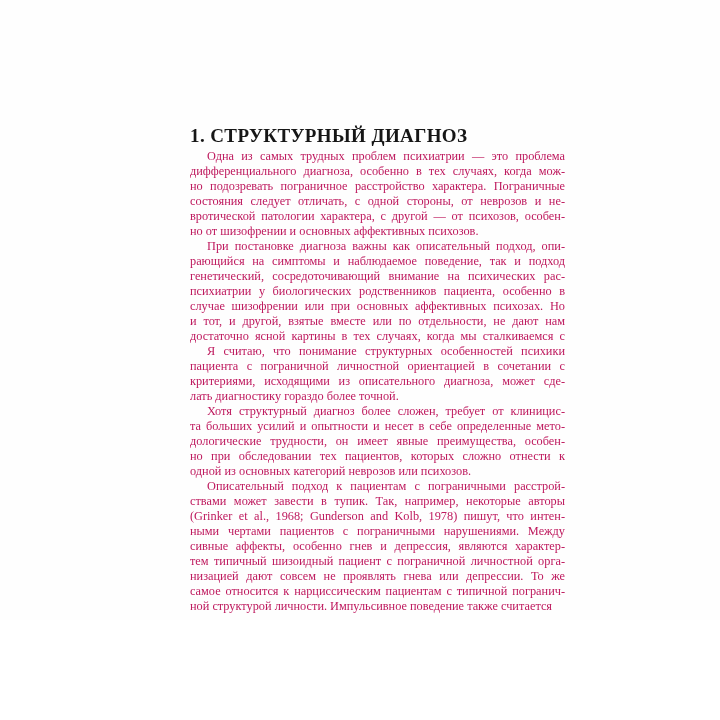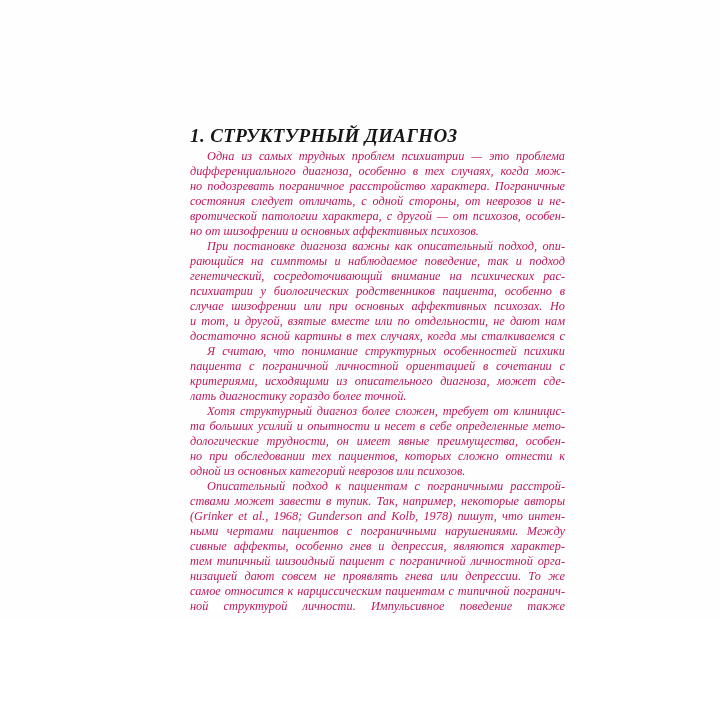--- a/index.html
+++ b/index.html
@@ -10,21 +10,20 @@
     background: #ffffff;
     font-family: "Liberation Serif", "DejaVu Serif", serif;
   }
   .page {
     position: relative;
     width: 720px;
     height: 620px;
     background: #fefefe;
     color: #1e1e1e;
     overflow: hidden;
-    font-style: italic;
   }
   .chapter-heading {
     position: absolute;
     left: 190px;
     top: 112px;
     width: 380px;
     font-size: 19px;
     font-weight: bold;
     letter-spacing: 0.4px;
     color: #161616;

